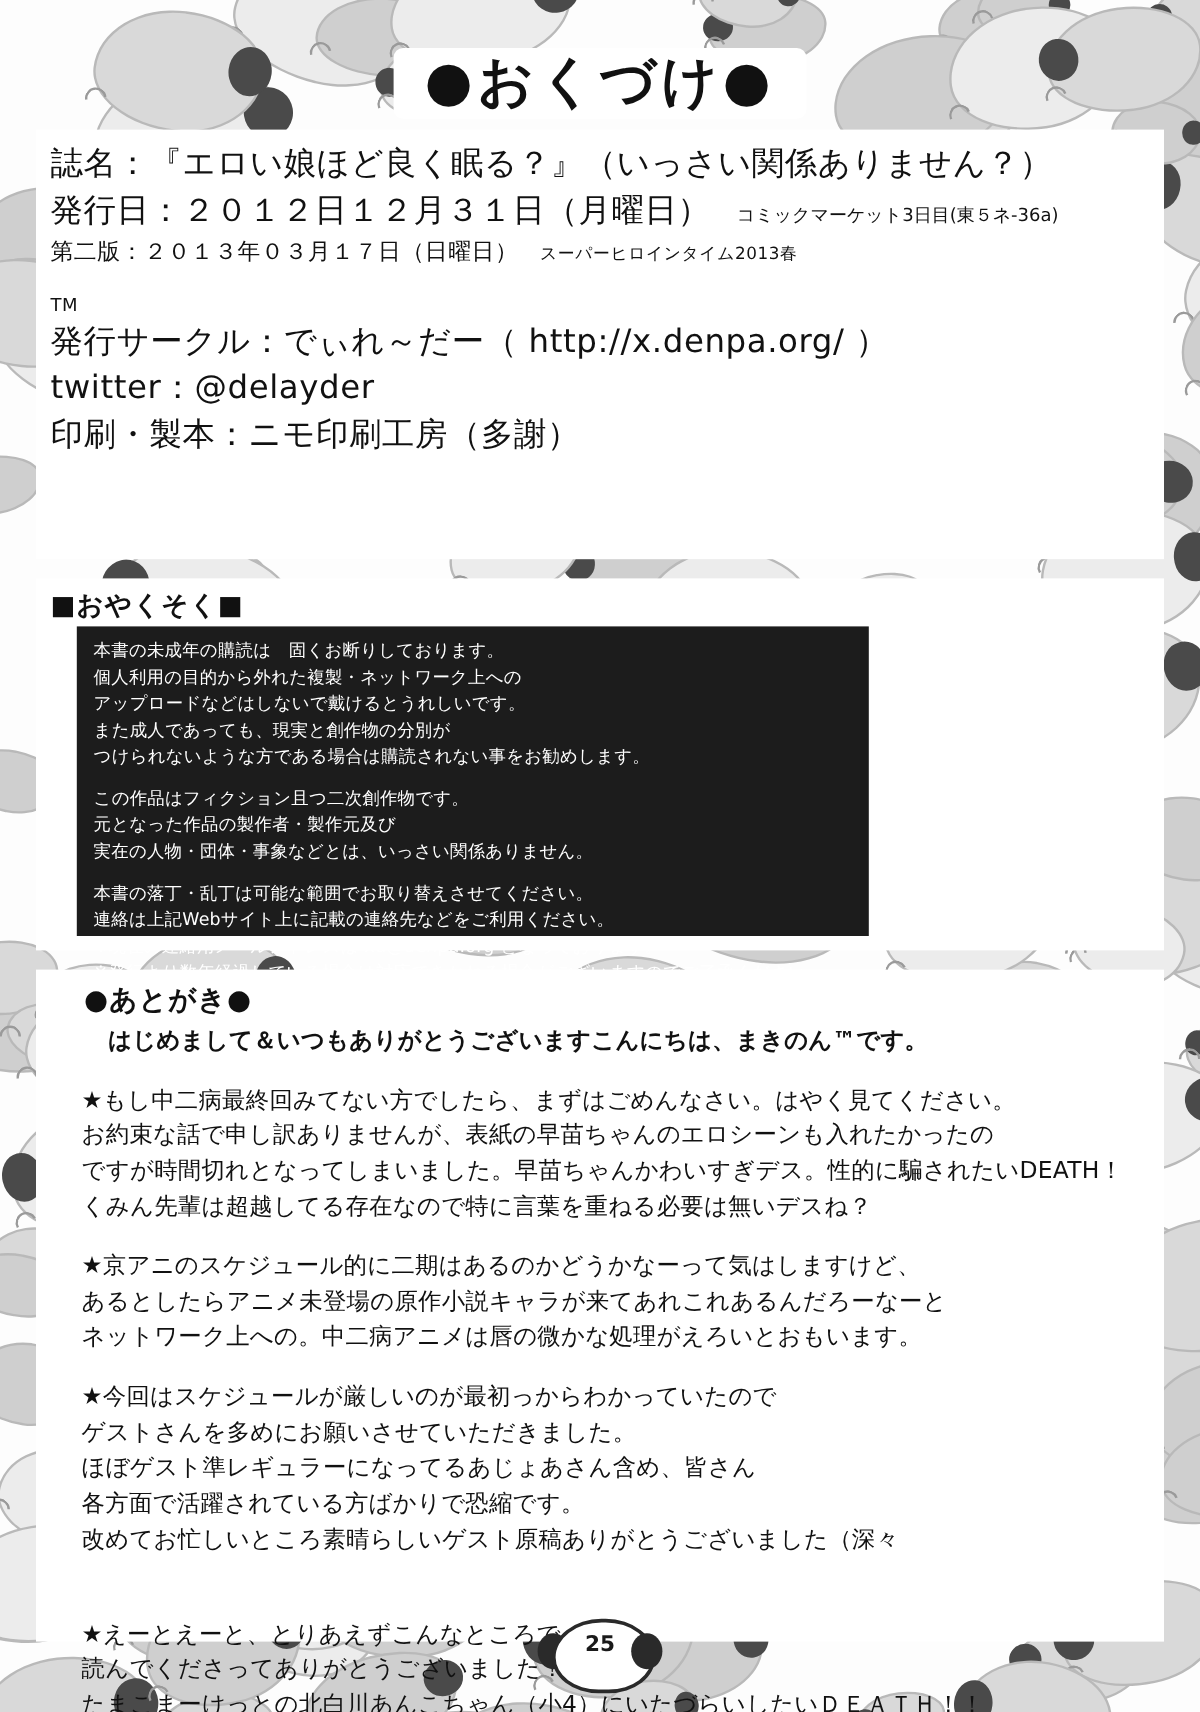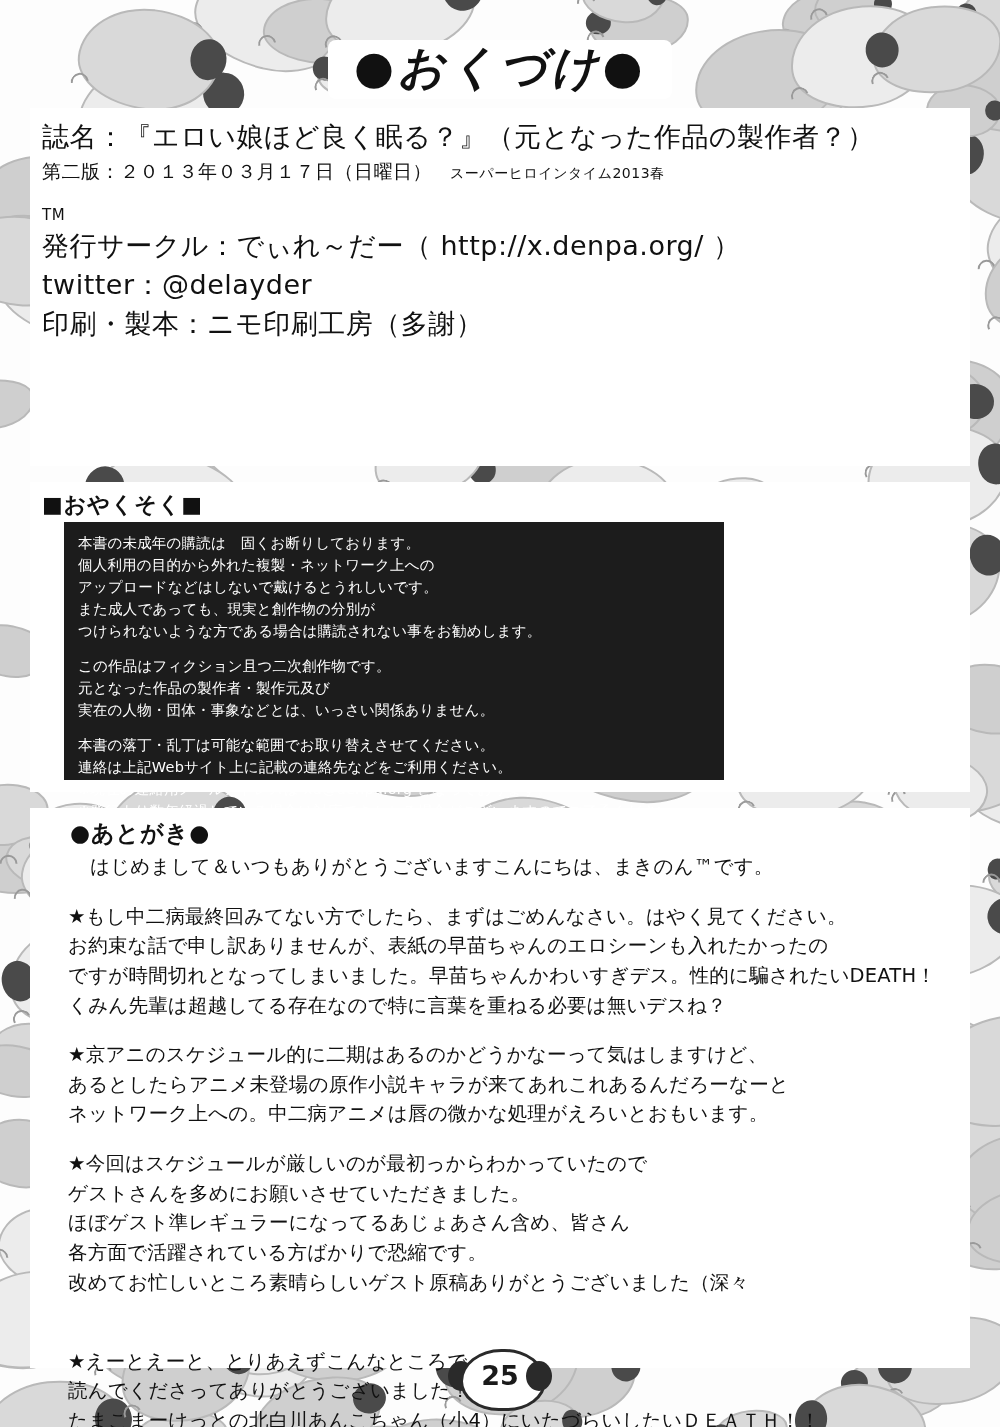--- a/index.html
+++ b/index.html
@@ -87,21 +87,20 @@
   }
 
   
   #title-wrap {
     position: absolute;
     left: 0;
     top: 40px;
     width: 940px;
     text-align: center;
     z-index: 3;
-    font-style: italic;
   }
   #title-bg {
     display: inline-block;
     background: #ffffff;
     padding: 2px 26px 6px 26px;
     border-radius: 8px;
   }
   #title-text {
     font-size: 46px;
     font-weight: bold;
@@ -185,21 +184,21 @@
     left: 38px;
     top: 852px;
     width: 880px;
     z-index: 3;
     font-size: 19.5px;
     line-height: 1.52;
     letter-spacing: 0.2px;
   }
   #after-body p { margin: 0 0 20px 0; }
   #after-body p:last-child { margin-bottom: 0; }
-  .indent { text-indent: 22px; }
+  .indent { text-indent: 22px; font-weight: bold; }
 
   
   #pagenum-wrap {
     position: absolute;
     left: 0;
     bottom: 18px;
     width: 1000px;
     text-align: center;
     z-index: 3;
   }
@@ -236,21 +235,21 @@
     height: 30px;
     background: #2a2a2a;
     border-radius: 50%;
   }
   #pagenum-text {
     position: absolute;
     left: 0;
     top: 11px;
     width: 96px;
     text-align: center;
-    font-size: 27px;
+    font-size: 18px;
     font-weight: bold;
     color: #1a1a1a;
   }
 </style>
 </head>
 <body>
 
 <div id="bg">
     <div class="blob " style="width: 145.934px; height: 104.722px; left: 452.502px; top: 797.022px; transform: rotate(6.75562deg);">
       <span class="head" style="right: auto; left: -6%;"></span>
@@ -873,21 +872,25 @@
   <div class="white-panel" id="panel-after"></div>
 
   <div id="title-wrap">
     <span id="title-bg">
       <span id="title-text">●おくづけ●</span>
     </span>
   </div>
 
   <div id="colophon">
     <div class="row l1">
-      <span>誌名：『エロい娘ほど良く眠る？』（元となった作品の製作者？）</span>
+      <span>誌名：『エロい娘ほど良く眠る？』（いっさい関係ありません？）</span>
+    </div>
+    <div class="row l2">
+      <span>発行日：２０１２日１２月３１日（月曜日）</span>
+      <span class="note-small">コミックマーケット3日目(東５ネ-36a)</span>
     </div>
     <div class="row l-second">
       <span>第二版：２０１３年０３月１７日（日曜日）</span>
       <span class="note-tiny">スーパーヒロインタイム2013春</span>
     </div>
 
     <div id="contact-block">
       <div class="row l1">
           <span class="sup-tm">TM</span>
       </div>

